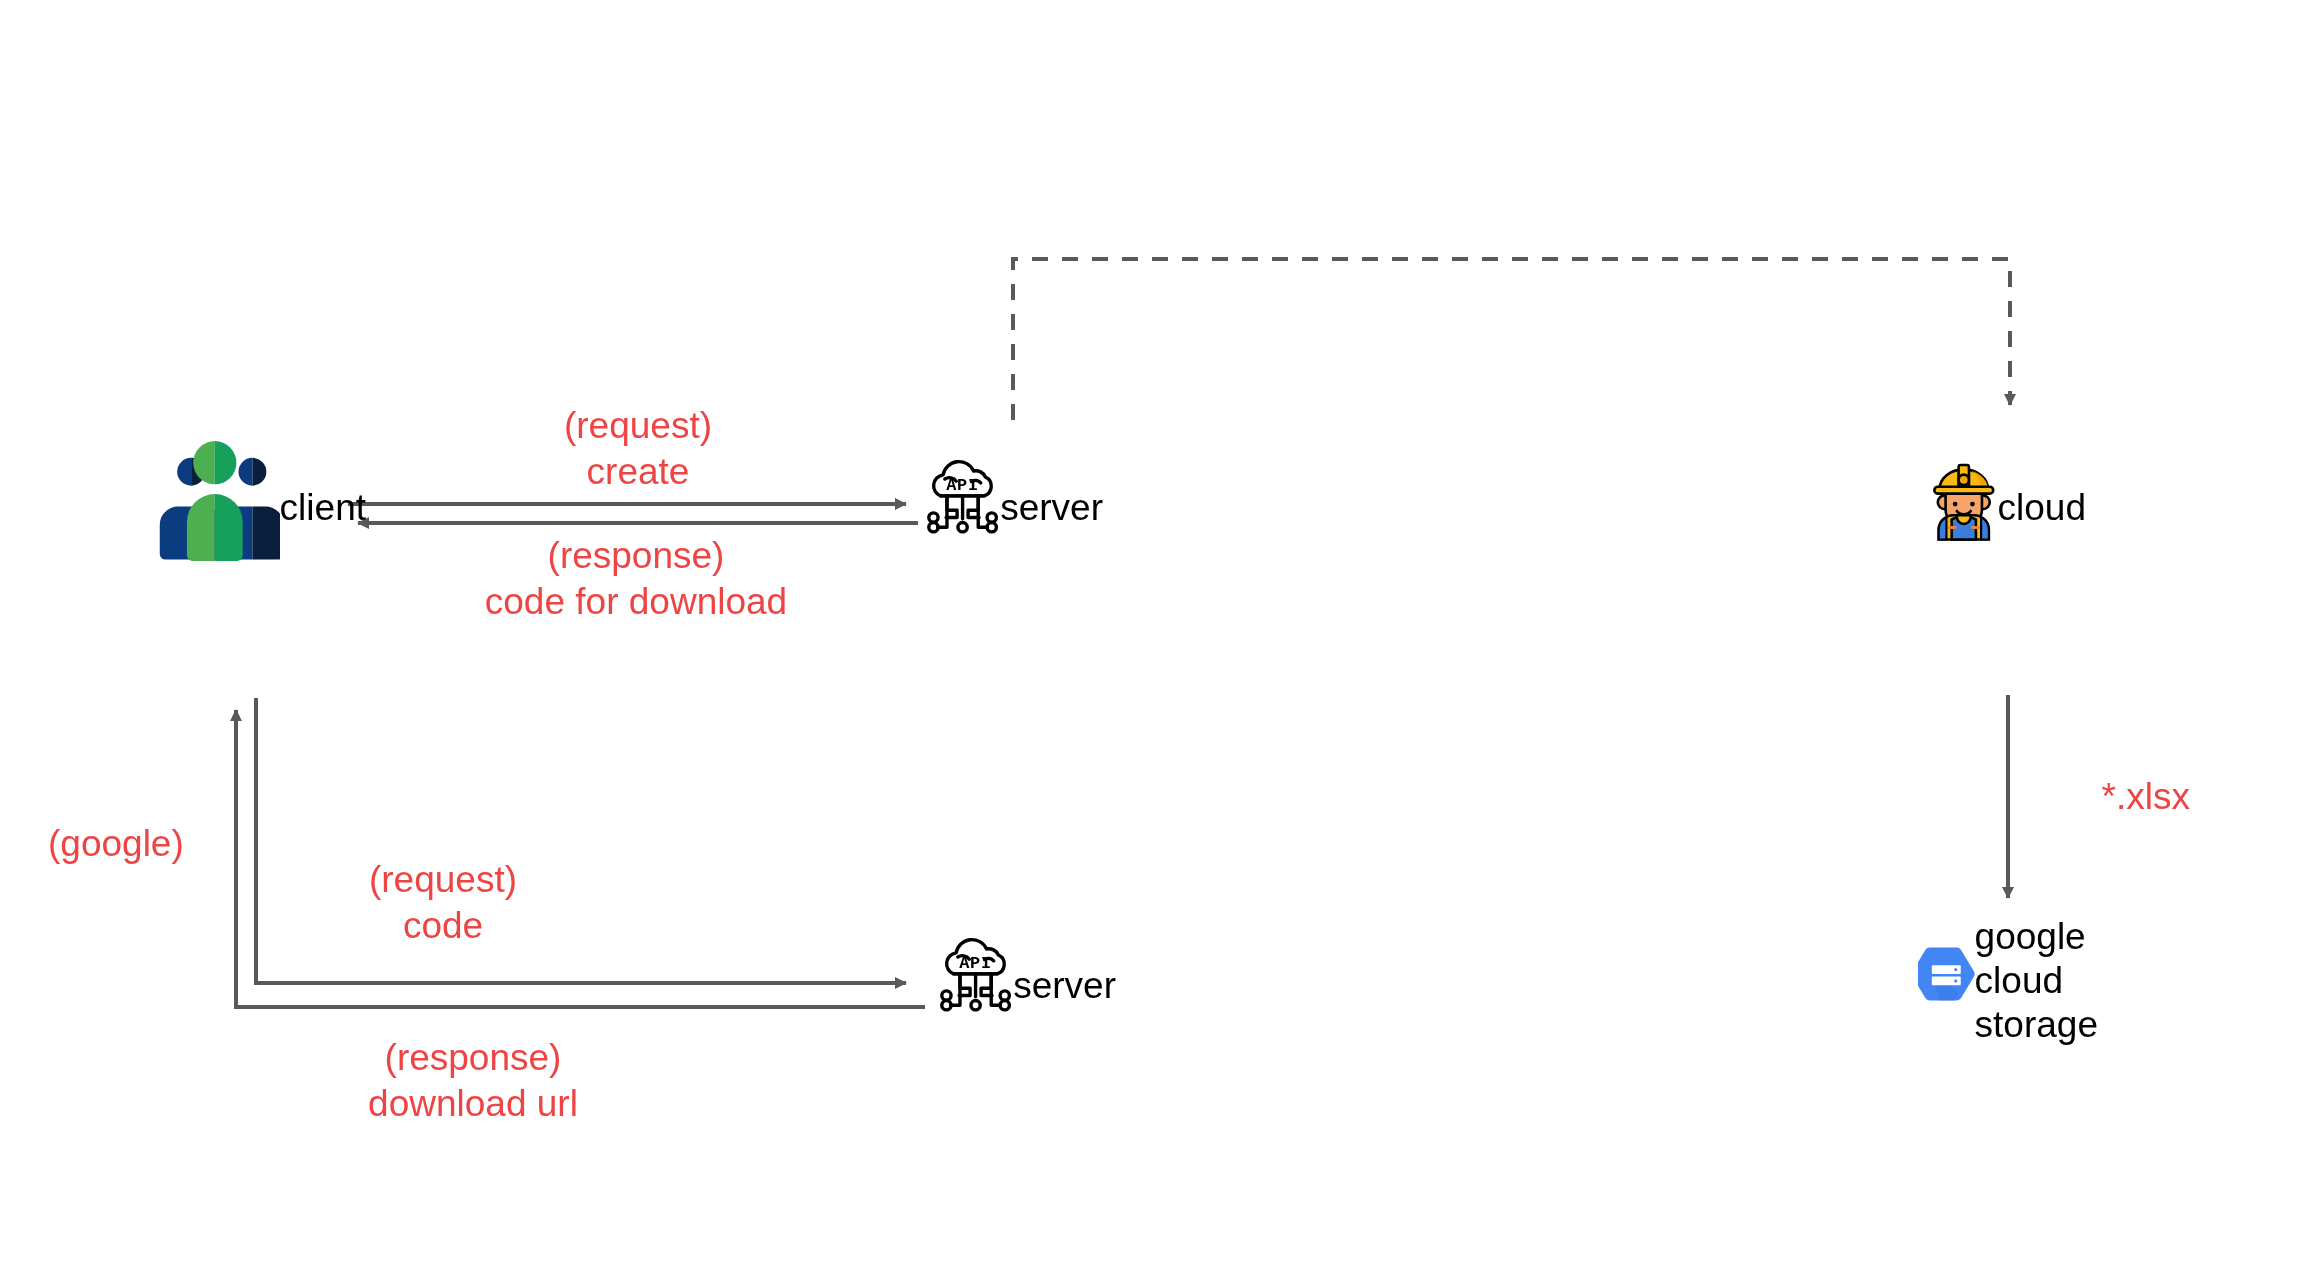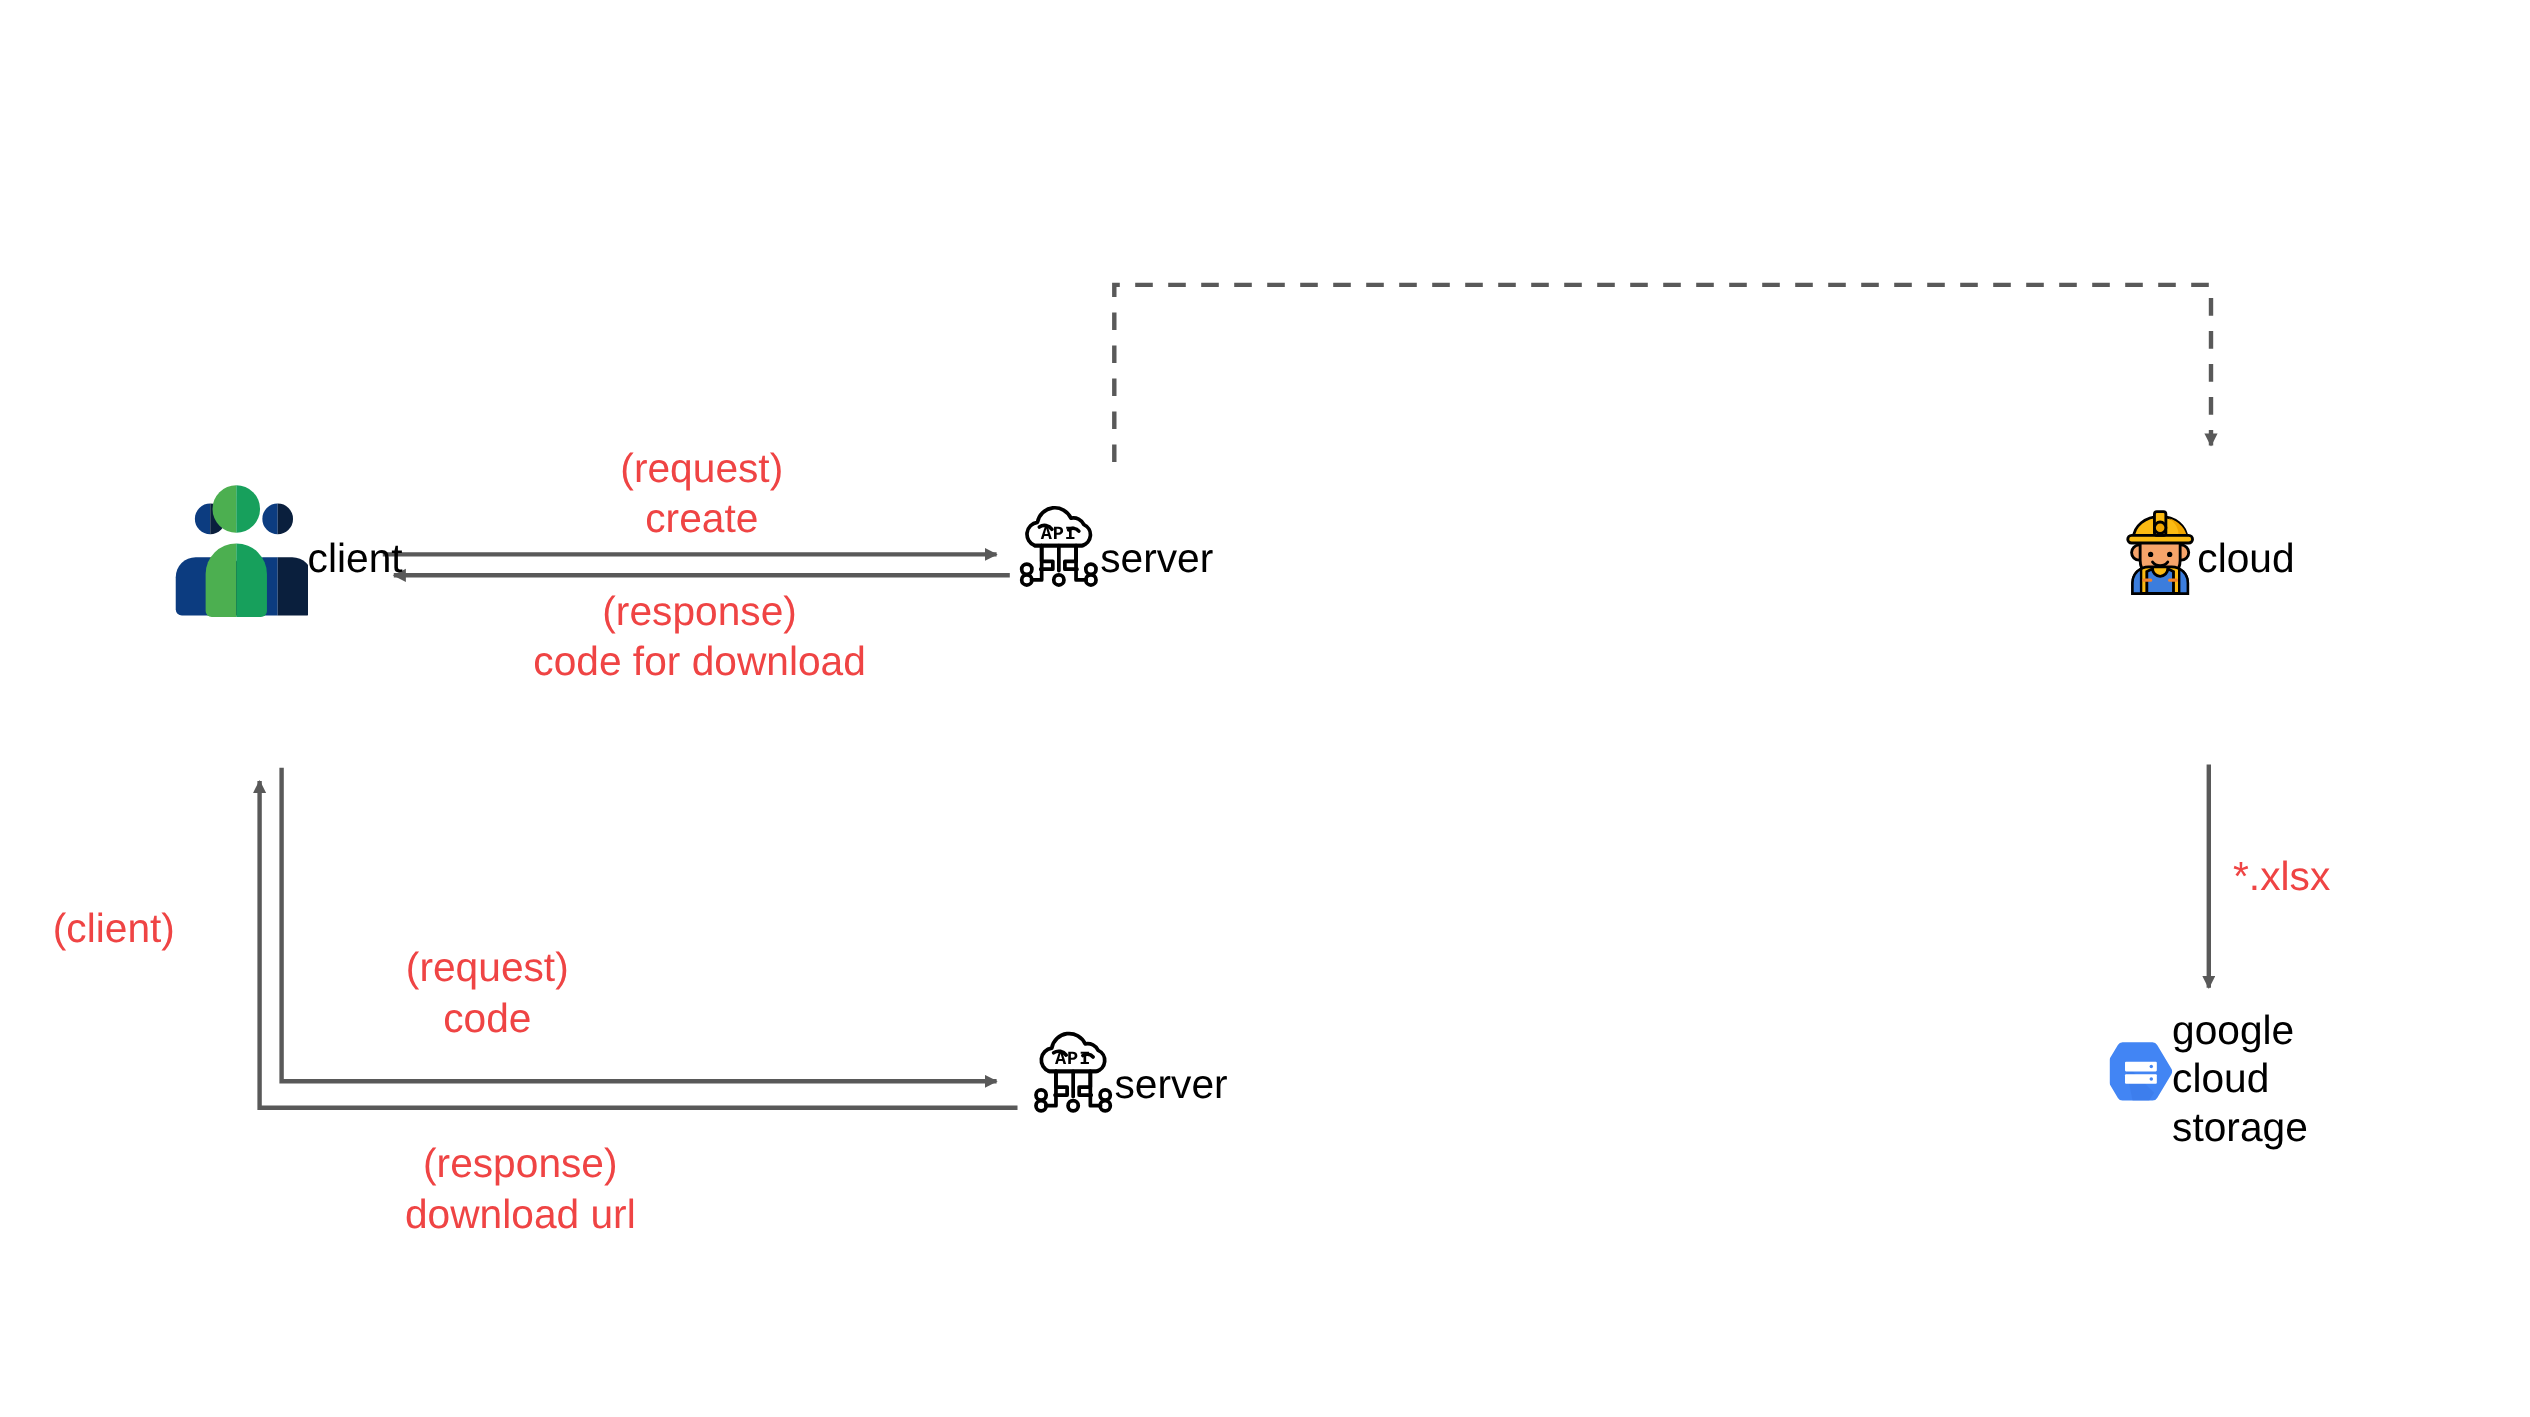--- a/index.html
+++ b/index.html
@@ -211,23 +211,23 @@
     <div class="node-label">google cloud
 storage</div>
   </div>
 
   <div class="edge-label" style="left:466px; top:403px; width:344px;">(request)
 create</div>
 
   <div class="edge-label" style="left:396px; top:533px; width:480px;">(response)
 code for download</div>
 
-  <div class="edge-label" style="left:2030px; top:774px; width:160px; text-align:left;">*.xlsx</div>
-
-  <div class="edge-label" style="left:48px; top:821px; width:180px; text-align:left;">(client)</div>
+  <div class="edge-label" style="left:2030px; top:774px; width:160px; text-align:right;">*.xlsx</div>
+
+  <div class="edge-label" style="left:48px; top:821px; width:180px; text-align:left;">(google)</div>
 
   <div class="edge-label" style="left:330px; top:857px; width:226px;">(request)
 code</div>
 
   <div class="edge-label" style="left:278px; top:1035px; width:390px;">(response)
 download url</div>
 
 </div>
 
 </body></html>

